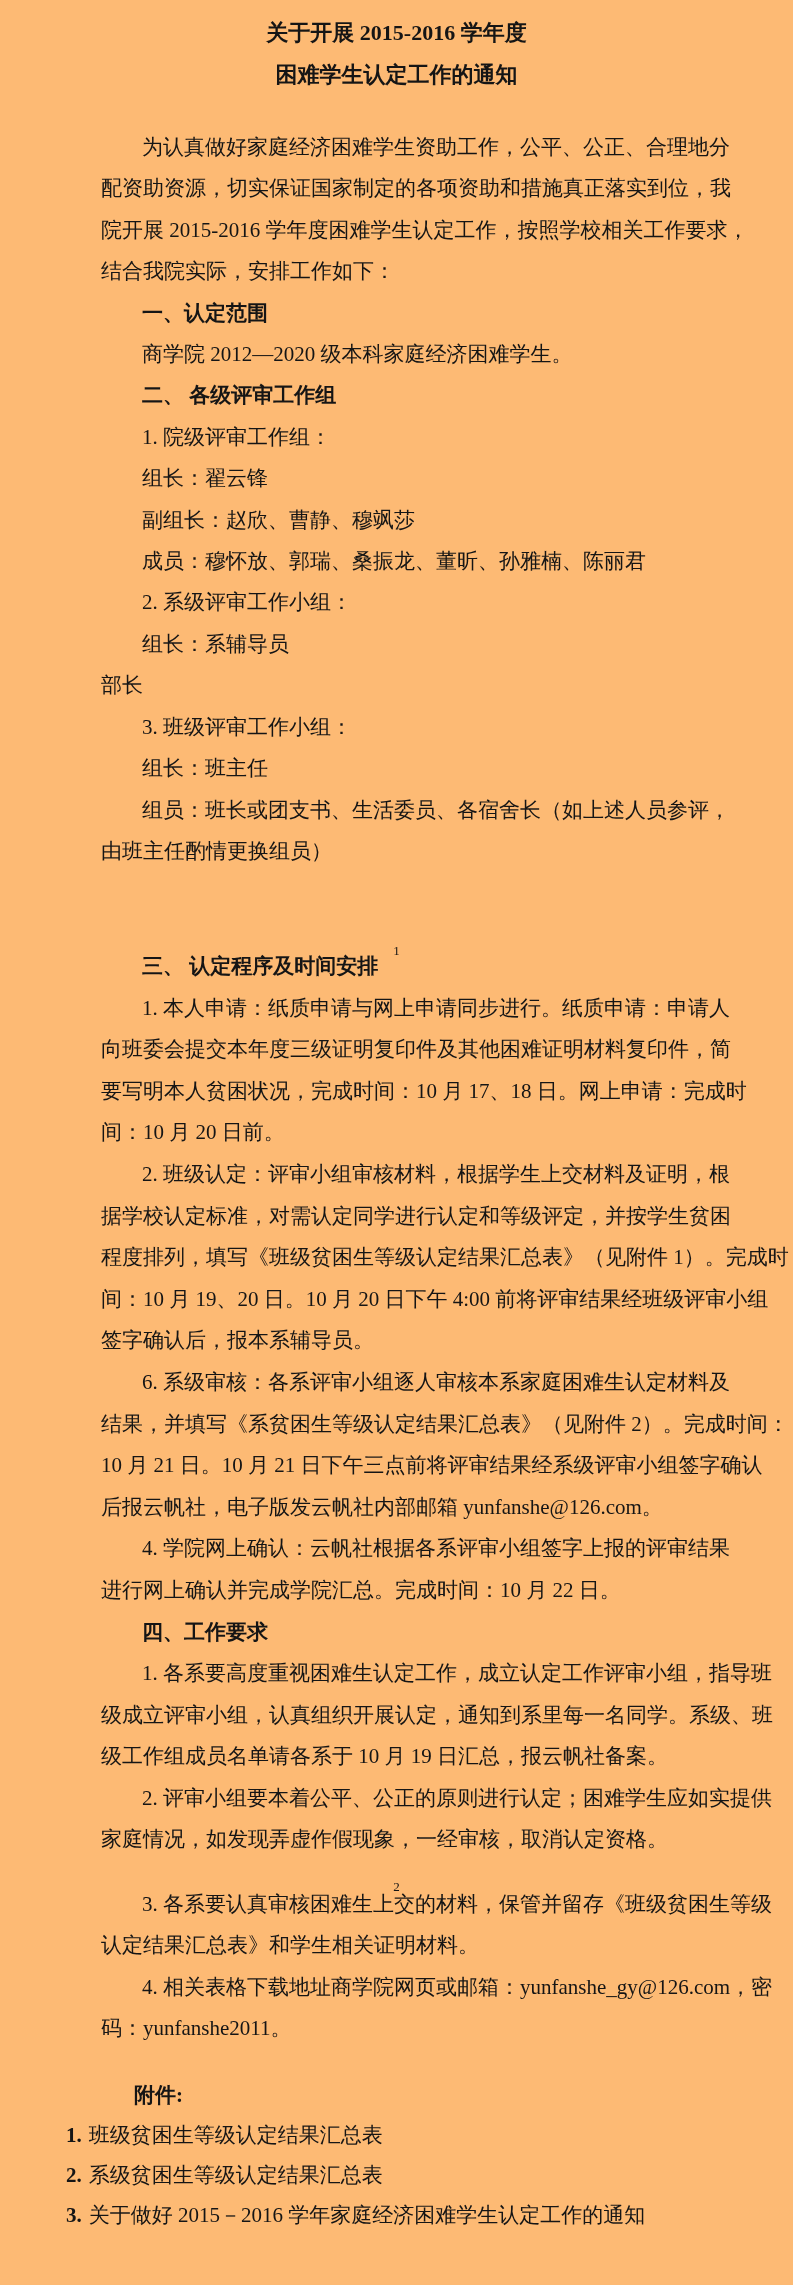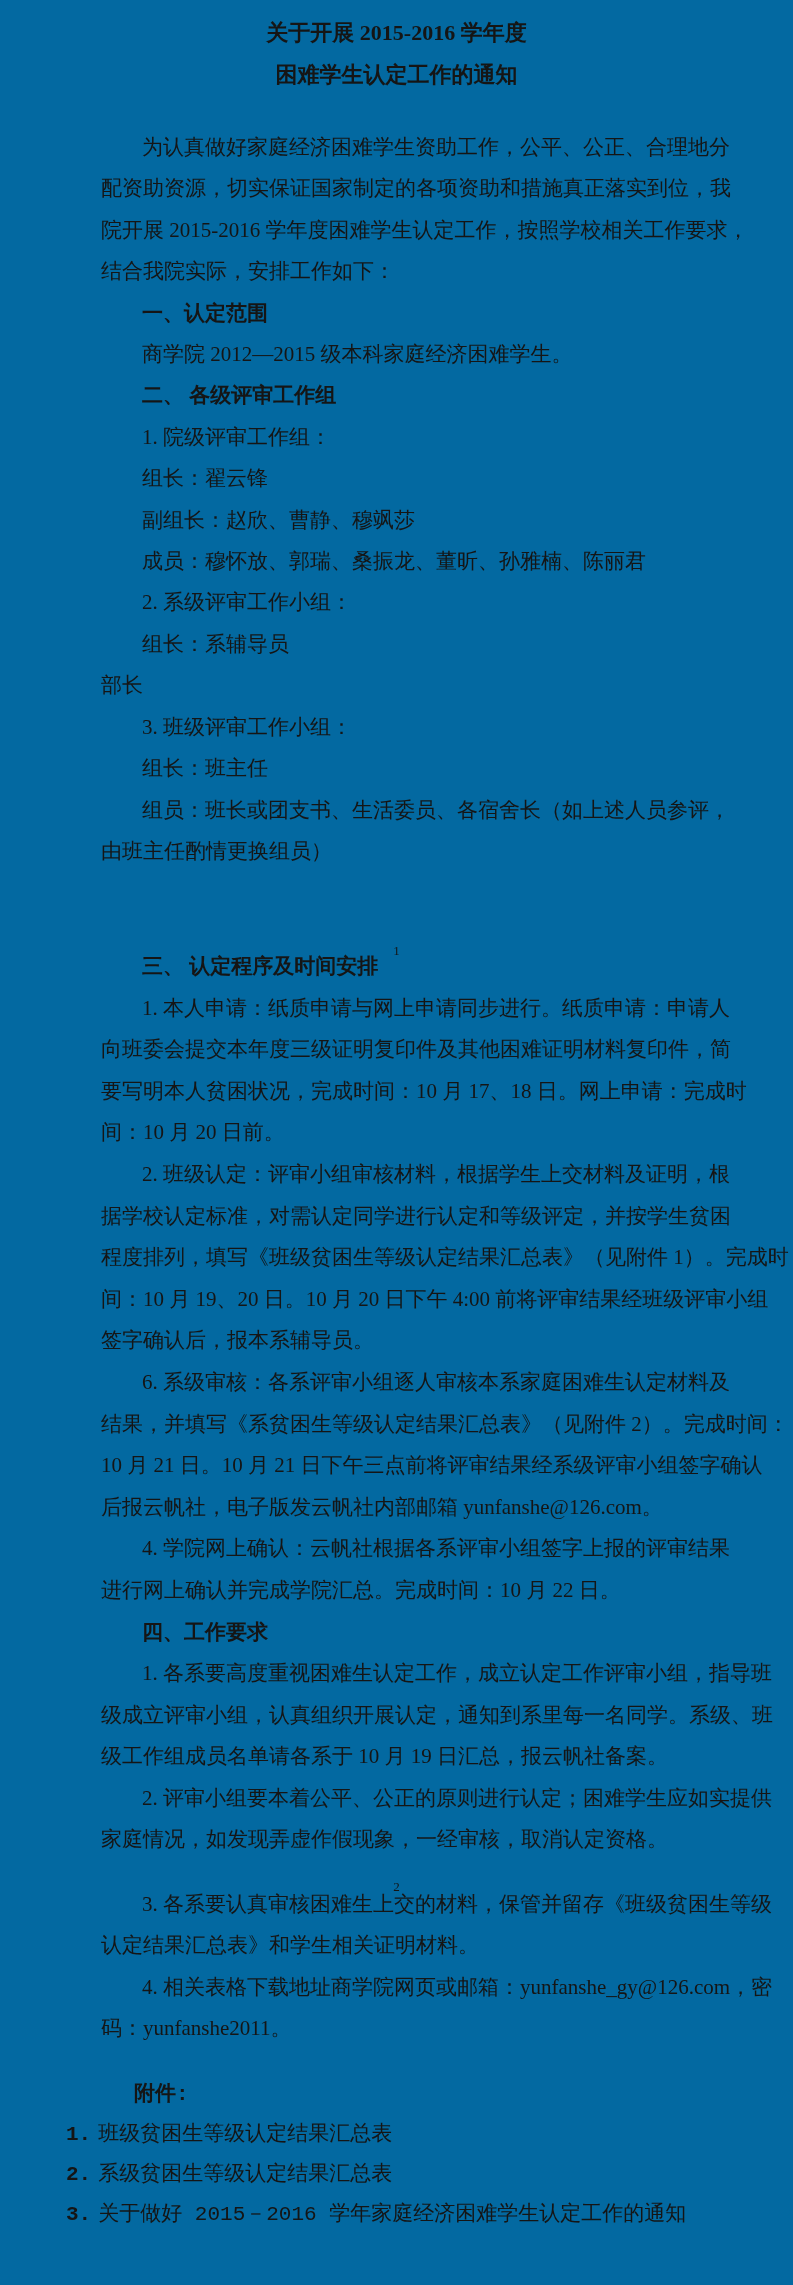--- a/index.html
+++ b/index.html
@@ -1,29 +1,29 @@
 <!DOCTYPE html>
 <html><head>
 <meta charset="utf-8">
 <style>
   html,body{margin:0;padding:0;background:#fff;}
   .page{
     position:relative;
     width:793px;height:2285px;
-    background:#0369a1;
+    background:#fdba74;
     color:#151515;
     font-family:"Liberation Serif", serif;
     overflow:hidden;
   }
   .block{
     position:absolute;left:0;width:678px;
     font-size:21px;line-height:41.4px;
   }
   .lhB{line-height:41.6px;}
-  .att{line-height:40px;font-family:Liberation Mono, monospace;}
+  .att{line-height:40px;}
   .l{white-space:nowrap;}
   .i0{padding-left:101px;}
   .i1{padding-left:142px;}
   .hd{font-weight:700;}
   .title{
     position:absolute;top:12px;left:0;width:793px;
     text-align:center;font-size:22px;font-weight:700;line-height:42px;
     white-space:nowrap;
   }
   .pagenum{
@@ -45,21 +45,21 @@
     <div>困难学生认定工作的通知</div>
   </div>
 
   <div class="block" style="top:127px">
     <div class="l i1">为认真做好家庭经济困难学生资助工作，公平、公正、合理地分</div>
     <div class="l i0">配资助资源，切实保证国家制定的各项资助和措施真正落实到位，我</div>
     <div class="l i0">院开展 2015-2016 学年度困难学生认定工作，按照学校相关工作要求，</div>
     <div class="l i0">结合我院实际，安排工作如下：</div>
 
     <div class="l i1 hd">一、认定范围</div>
-    <div class="l i1">商学院 2012—2015 级本科家庭经济困难学生。</div>
+    <div class="l i1">商学院 2012—2020 级本科家庭经济困难学生。</div>
 
     <div class="l i1 hd">二、 各级评审工作组</div>
     <div class="l i1">1. 院级评审工作组：</div>
     <div class="l i1">组长：翟云锋</div>
     <div class="l i1">副组长：赵欣、曹静、穆飒莎</div>
     <div class="l i1">成员：穆怀放、郭瑞、桑振龙、董昕、孙雅楠、陈丽君</div>
     <div class="l i1">2. 系级评审工作小组：</div>
     <div class="l i1">组长：系辅导员</div>
     <div class="l i0">部长</div>
     <div class="l i1">3. 班级评审工作小组：</div>

